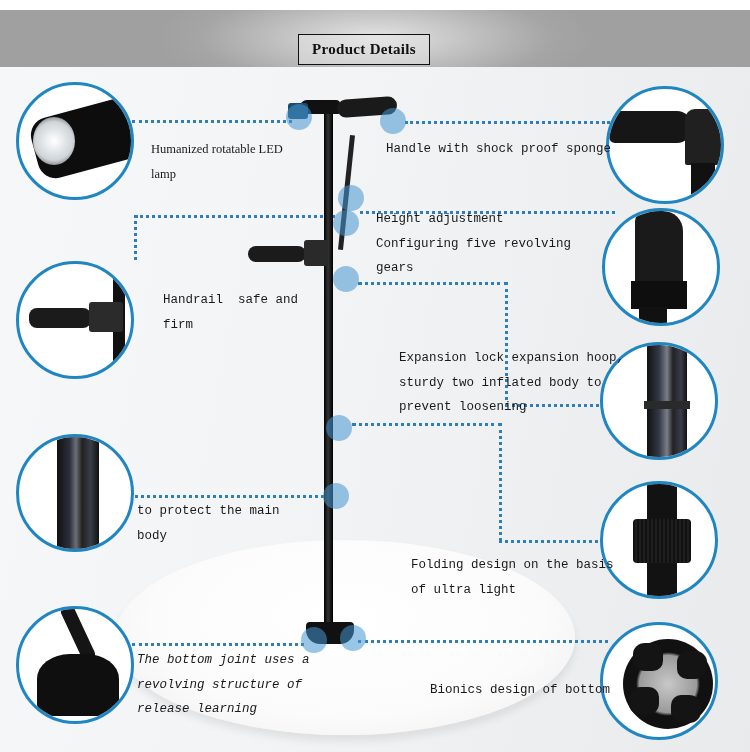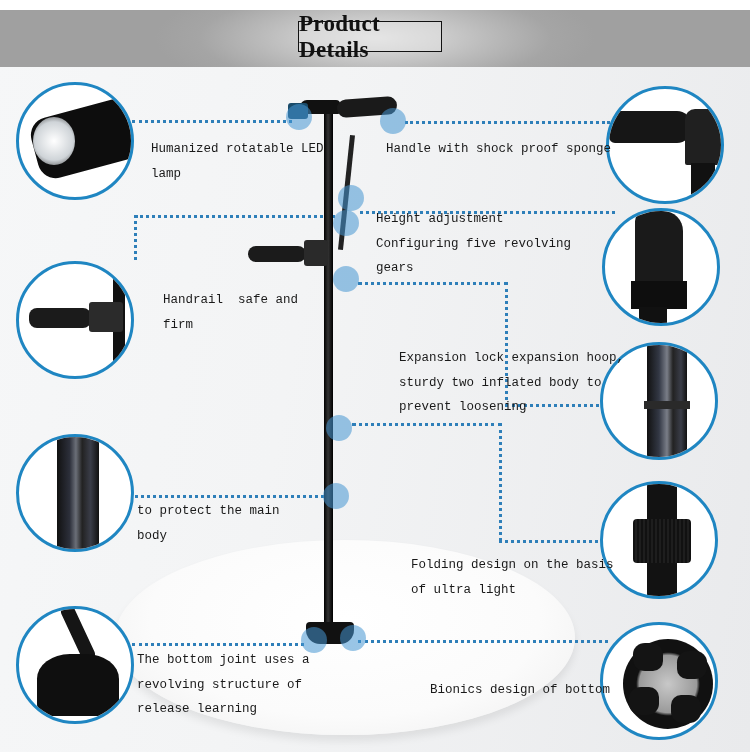--- a/index.html
+++ b/index.html
@@ -2,24 +2,24 @@
 <html><head>
 <meta charset="utf-8">
 <style>
   html, body { margin:0; padding:0; }
   body { width:750px; height:752px; position:relative; overflow:hidden;
          background: linear-gradient(100deg, #f6f7f8 0%, #f3f4f5 40%, #e9eaec 100%);
          font-family: "Liberation Mono", "DejaVu Sans Mono", monospace; }
   .top-strip { position:absolute; left:0; top:0; width:750px; height:10px; background:#ffffff; }
   .header { position:absolute; left:0; top:10px; width:750px; height:57px;
             background: radial-gradient(ellipse 220px 60px at 375px 28px, #e4e4e4 0%, #bcbcbc 50%, #a5a5a5 80%, #a0a0a0 100%); }
-  .title-box { position:absolute; left:298px; top:11px; width:144px; height:31px;
+  .title-box { position:absolute; left:298px; top:24px; width:132px; height:31px;
                border:1px solid #111; box-sizing:border-box; background: rgba(230,230,230,0.5);
                display:flex; align-items:center; justify-content:center;
-               font-family:"Liberation Serif","DejaVu Serif",serif; font-size:23px; font-weight:bold; color:#111; letter-spacing:0.3px; }
+               font-family:"Liberation Serif","DejaVu Serif",serif; font-size:15px; font-weight:bold; color:#111; letter-spacing:0.3px; }
   .floor { position:absolute; left:115px; top:540px; width:460px; height:195px; border-radius:50%;
            background: radial-gradient(ellipse at 50% 40%, #ffffff 0%, #fbfbfb 60%, #ececec 100%);
            box-shadow: 0 6px 8px rgba(0,0,0,0.08); }
   .circle { position:absolute; width:112px; height:112px; border-radius:50%; border:3px solid #1f86c2;
             background:#fff; overflow:hidden; box-sizing:border-box; }
   .label { position:absolute; font-size:12.5px; line-height:24.5px; color:#1a1a1a; white-space:nowrap; }
   .dot-h { position:absolute; height:0; border-top:3px dotted #2e7fb9; }
   .dot-v { position:absolute; width:0; border-left:3px dotted #2e7fb9; }
   .blob { position:absolute; width:26px; height:26px; border-radius:50%; background:rgba(70,150,210,0.55); }
   
@@ -116,21 +116,21 @@
   <div class="img-dark" style="left:30px; top:35px; width:58px; height:44px; background:repeating-linear-gradient(90deg,#111 0 2px,#1e1e1e 2px 4px); border-radius:4px;"></div>
 </div>
 <div class="circle" style="left:600px; top:622px; width:118px; height:118px;">
   <div style="position:absolute; left:20px; top:14px; width:90px; height:90px; border-radius:50%; background:radial-gradient(circle,#c8c8c8 0%,#9a9a9a 45%,#111 50%);"></div>
   <div class="img-dark" style="left:30px; top:18px; width:30px; height:28px; border-radius:40% 40% 10px 40%; background:#141414;"></div>
   <div class="img-dark" style="left:74px; top:26px; width:30px; height:28px; border-radius:40% 40% 40% 10px; background:#141414;"></div>
   <div class="img-dark" style="left:26px; top:62px; width:30px; height:28px; border-radius:40% 10px 40% 40%; background:#141414;"></div>
   <div class="img-dark" style="left:68px; top:70px; width:30px; height:28px; border-radius:10px 40% 40% 40%; background:#141414;"></div>
 </div>
 
-<div class="label" style="left:151px; top:137px;">
+<div class="label" style="left:151px; top:137px;font-family:Liberation Serif, serif;">
   <div>Humanized rotatable LED</div>
   <div>lamp</div>
 </div>
 <div class="label" style="left:386px; top:137px;">
   <div>Handle with shock proof sponge</div>
 </div>
 <div class="label" style="left:376px; top:207px;">
   <div>Height adjustment</div>
   <div>Configuring five revolving</div>
   <div>gears</div>
@@ -145,20 +145,20 @@
   <div>prevent loosening</div>
 </div>
 <div class="label" style="left:137px; top:499px;">
   <div>to protect the main</div>
   <div>body</div>
 </div>
 <div class="label" style="left:411px; top:553px;">
   <div>Folding design on the basis</div>
   <div>of ultra light</div>
 </div>
-<div class="label" style="left:137px; top:648px;">
+<div class="label" style="left:137px; top:648px;font-style:italic;">
   <div>The bottom joint uses a</div>
   <div>revolving structure of</div>
   <div>release learning</div>
 </div>
 <div class="label" style="left:430px; top:678px;text-align:center;">
   <div>Bionics design of bottom</div>
 </div>
 
 </body></html>

